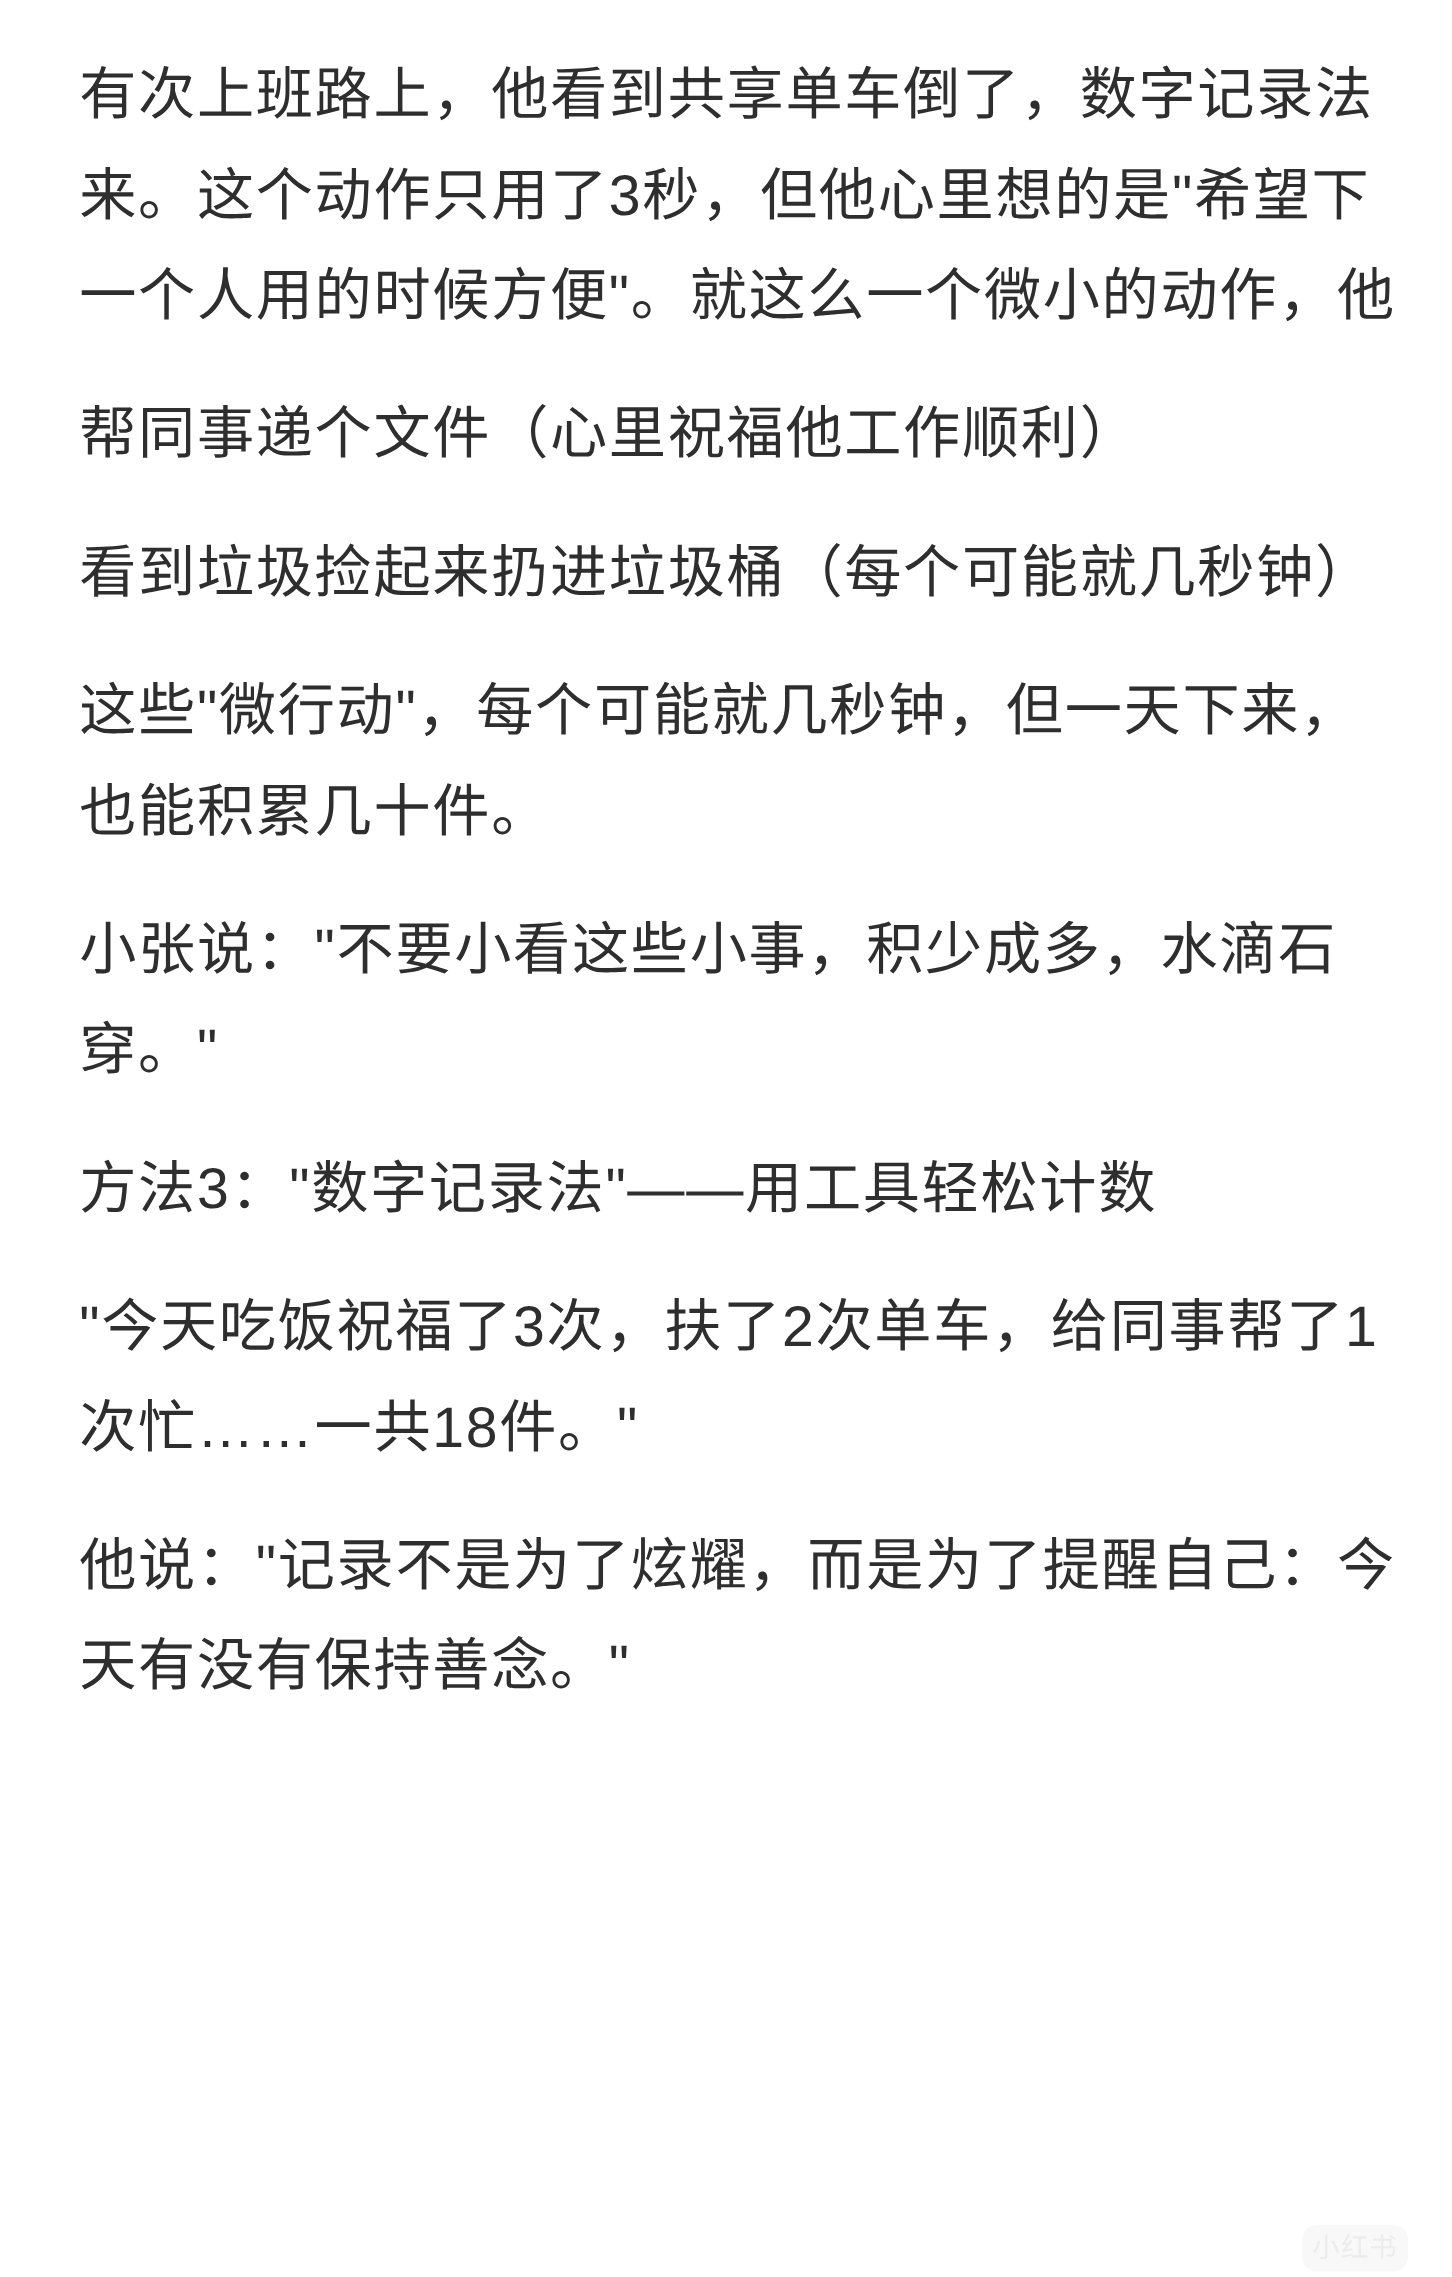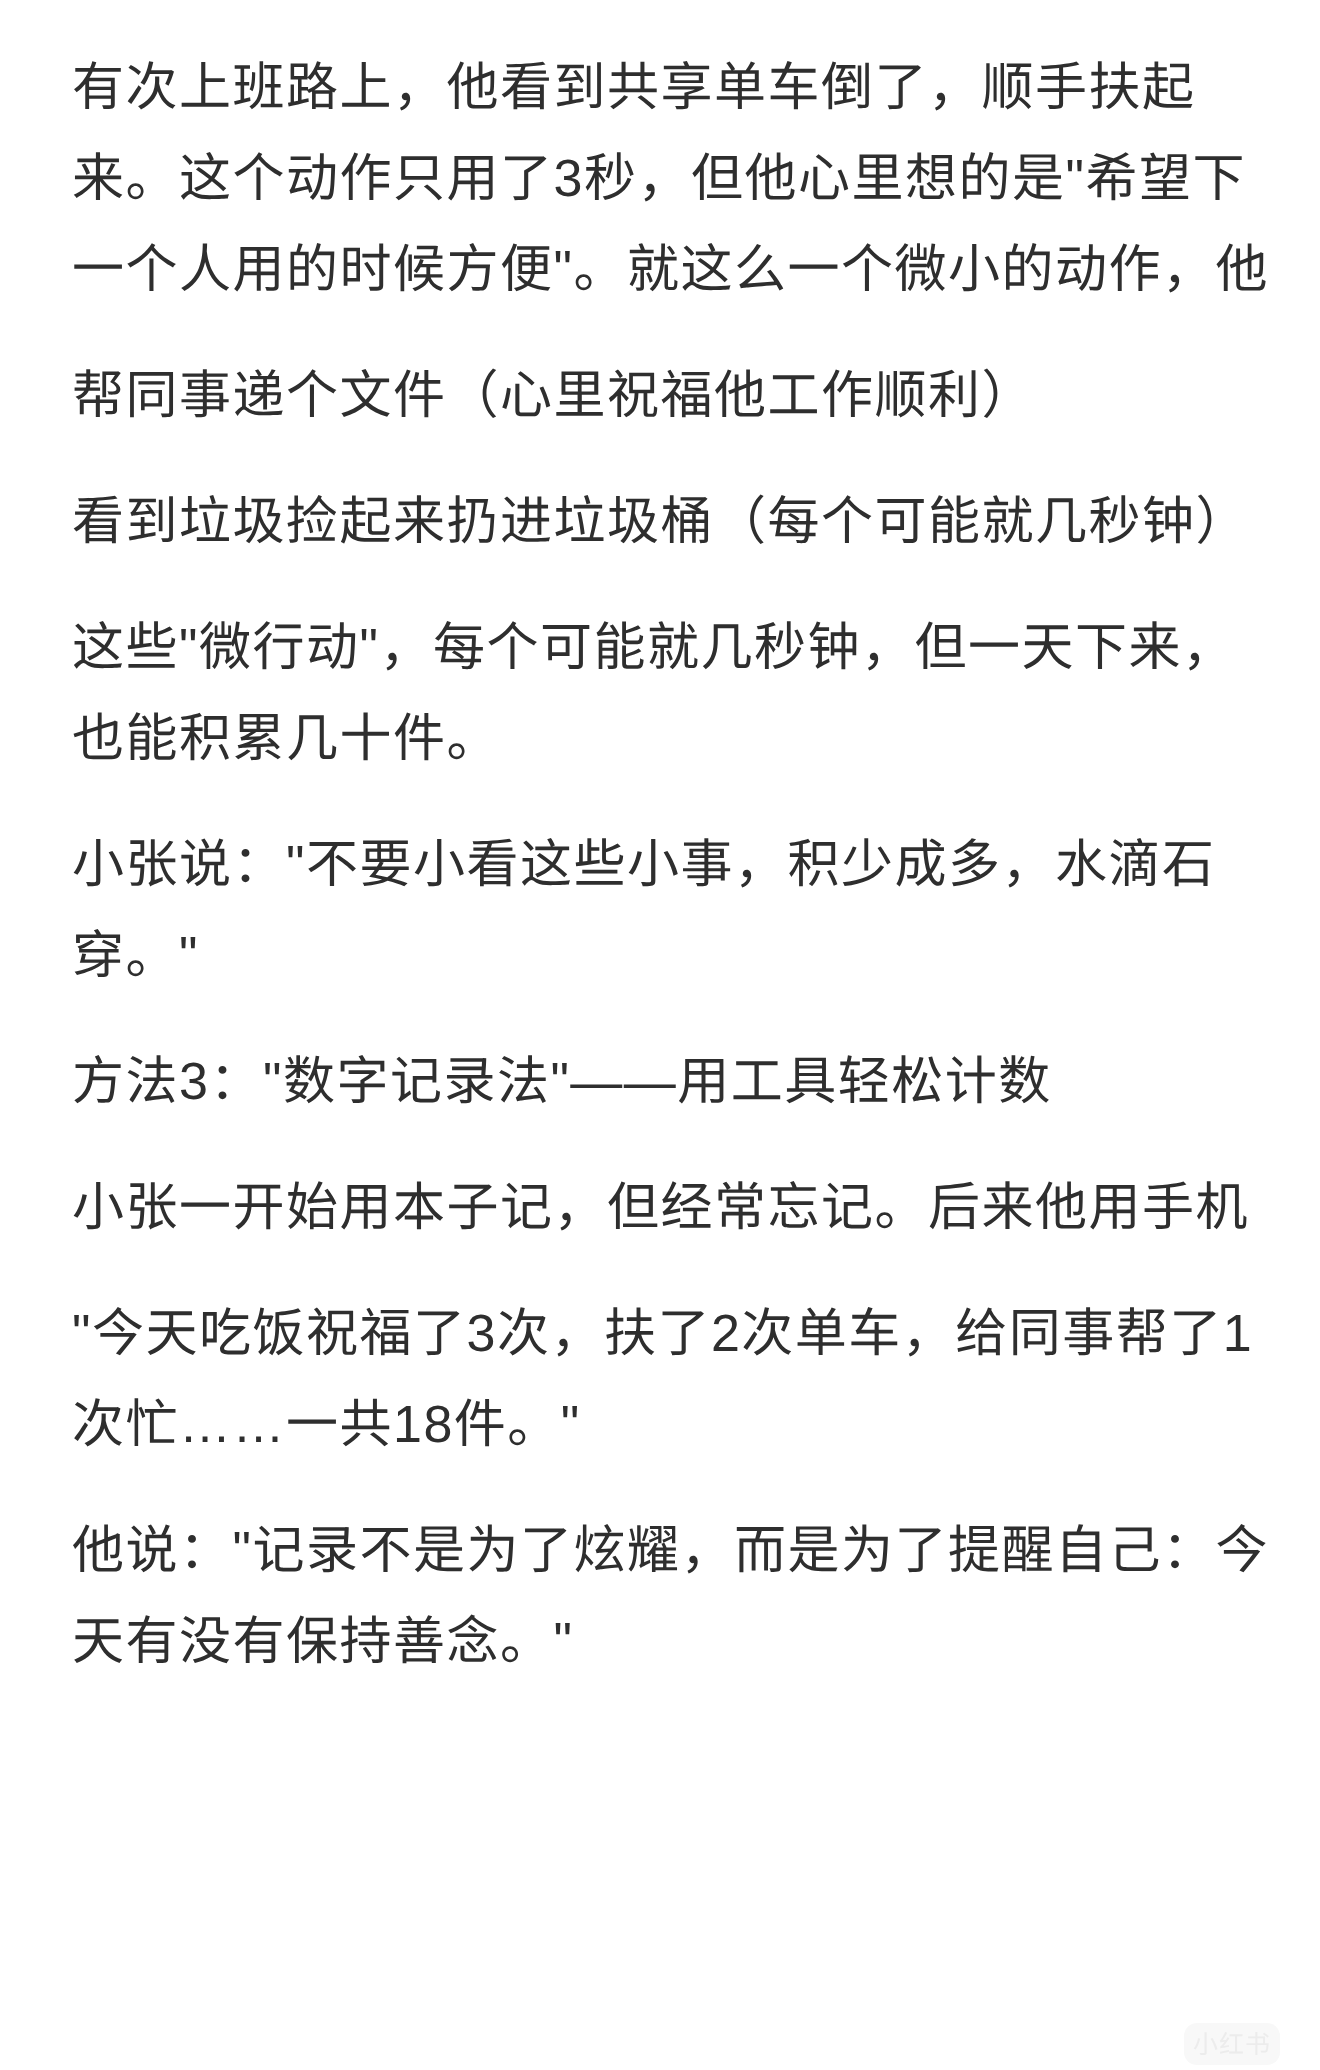--- a/index.html
+++ b/index.html
@@ -50,21 +50,21 @@
     letter-spacing: 1px;
     user-select: none;
   }
 </style>
 </head>
 <body>
 
 <div class="page">
 
   <div class="para">
-    <span class="line">有次上班路上，他看到共享单车倒了，顺手扶起</span>
+    <span class="line">有次上班路上，他看到共享单车倒了，数字记录法</span>
     <span class="line">来。这个动作只用了3秒，但他心里想的是"希望下</span>
     <span class="line">一个人用的时候方便"。就这么一个微小的动作，他</span>
   </div>
 
   <div class="para">
     <span class="line">帮同事递个文件（心里祝福他工作顺利）</span>
   </div>
 
   <div class="para">
     <span class="line">看到垃圾捡起来扔进垃圾桶（每个可能就几秒钟）</span>
@@ -79,21 +79,20 @@
   <div class="para">
     <span class="line">小张说："不要小看这些小事，积少成多，水滴石</span>
     <span class="line">穿。"</span>
   </div>
 
   <div class="para">
     <span class="line">方法3："数字记录法"——用工具轻松计数</span>
   </div>
 
   <div class="para">
-    <span class="line">小张一开始用本子记，但经常忘记。后来他用手机</span>
   </div>
 
   <div class="para">
     <span class="line">"今天吃饭祝福了3次，扶了2次单车，给同事帮了1</span>
     <span class="line">次忙……一共18件。"</span>
   </div>
 
   <div class="para">
     <span class="line">他说："记录不是为了炫耀，而是为了提醒自己：今</span>
     <span class="line">天有没有保持善念。"</span>

